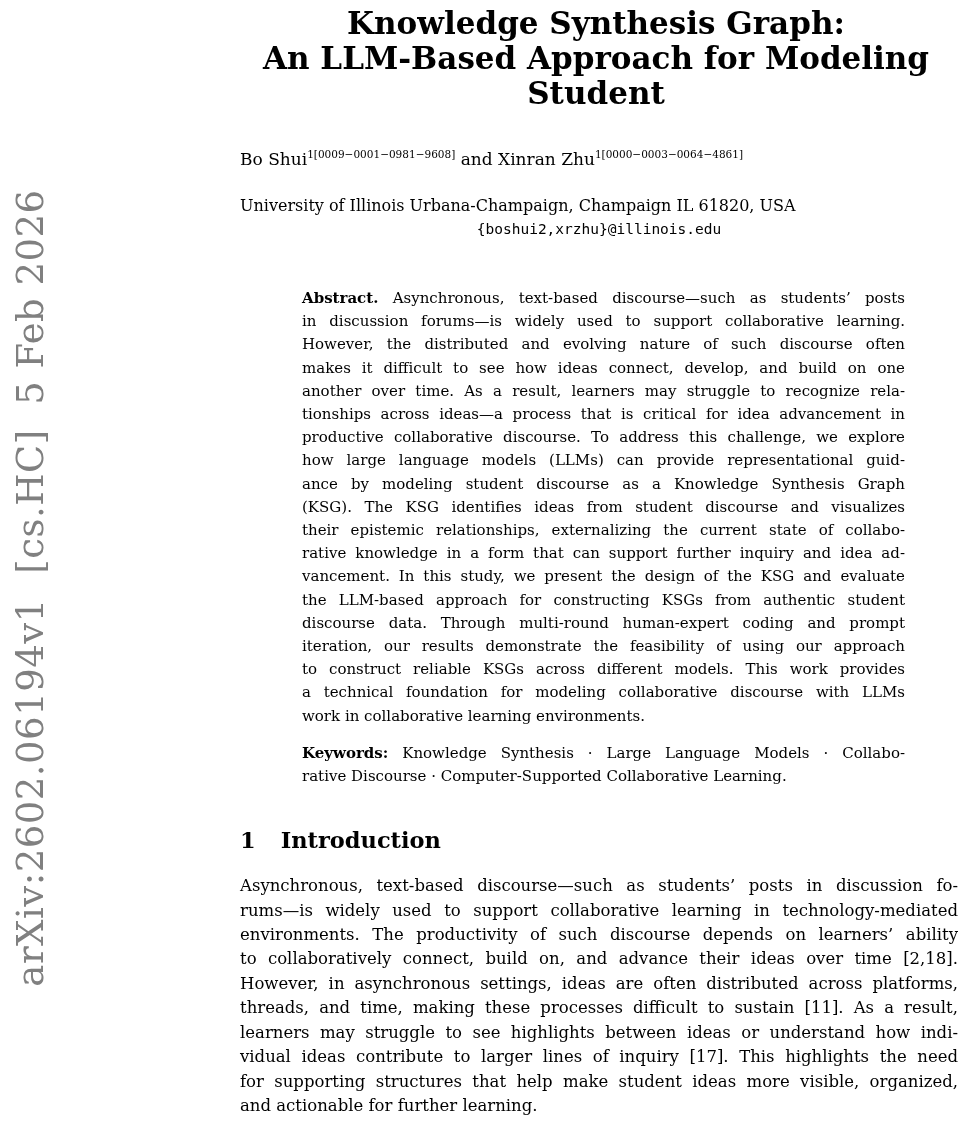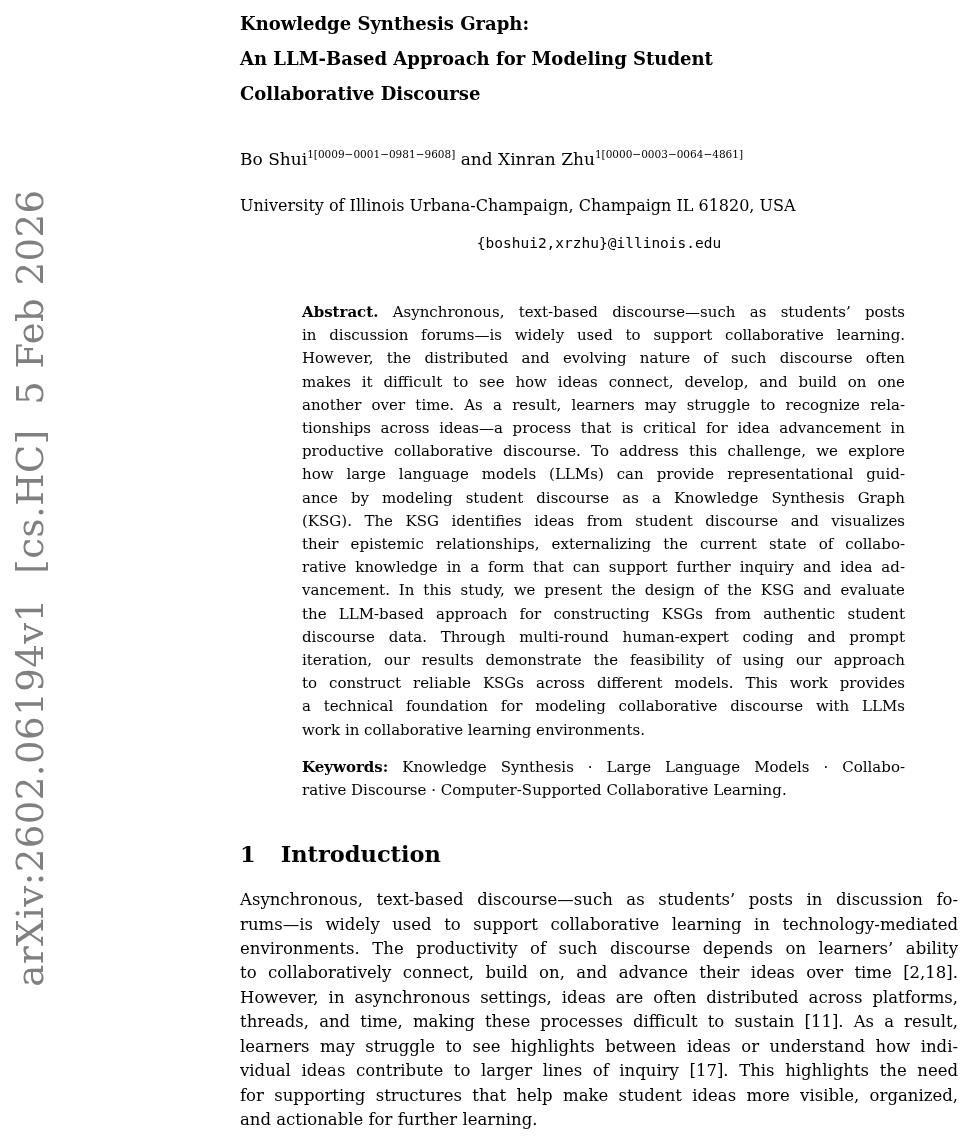--- a/index.html
+++ b/index.html
@@ -27,23 +27,23 @@
     letter-spacing: 0.5px;
   }
   .content {
     position: absolute;
     left: 240px;
     top: 0;
     width: 718px;
   }
   .title {
     margin: 6px 6px 0 0;
-    font-size: 18px;
+    font-size: 31px;
     font-weight: bold;
-    text-align: left;
+    text-align: center;
     line-height: 35px;
   }
   .title .tline { display: block; }
   .authors {
     margin-top: 36px;
     text-align: left;
     font-size: 17px;
     line-height: 24px;
   }
   .authors sup {
@@ -51,21 +51,21 @@
     vertical-align: super;
     line-height: 0;
   }
   .affiliation {
     margin-top: 24px;
     text-align: left;
     font-size: 16px;
     line-height: 22px;
   }
   .email {
-    margin-top: 16px;
+    margin-top: 2px;
     text-align: center;
     font-family: "DejaVu Sans Mono", "Liberation Mono", monospace;
     font-size: 14.5px;
     line-height: 21px;
   }
   .abstract {
     margin-top: 47px;
     margin-left: 62px;
     width: 603px;
     font-size: 15px;
@@ -105,21 +105,20 @@
 
 <div class="page">
 
   <div class="watermark">arXiv:2602.06194v1  [cs.HC]  5 Feb 2026</div>
 
   <div class="content">
 
     <h1 class="title">
       <span class="tline">Knowledge Synthesis Graph:</span>
       <span class="tline">An LLM-Based Approach for Modeling Student</span>
-      <span class="tline">Collaborative Discourse</span>
     </h1>
 
     <div class="authors"><span>Bo Shui</span><sup>1[0009−0001−0981−9608]</sup><span> and </span><span>Xinran Zhu</span><sup>1[0000−0003−0064−4861]</sup></div>
 
     <div class="affiliation">University of Illinois Urbana-Champaign, Champaign IL 61820, USA</div>
 
     <div class="email">{boshui2,xrzhu}@illinois.edu</div>
 
     <div class="abstract">
       <div class="jline"><b class="inline-label">Abstract.</b> <span>Asynchronous, text-based discourse—such as students’ posts</span></div>

